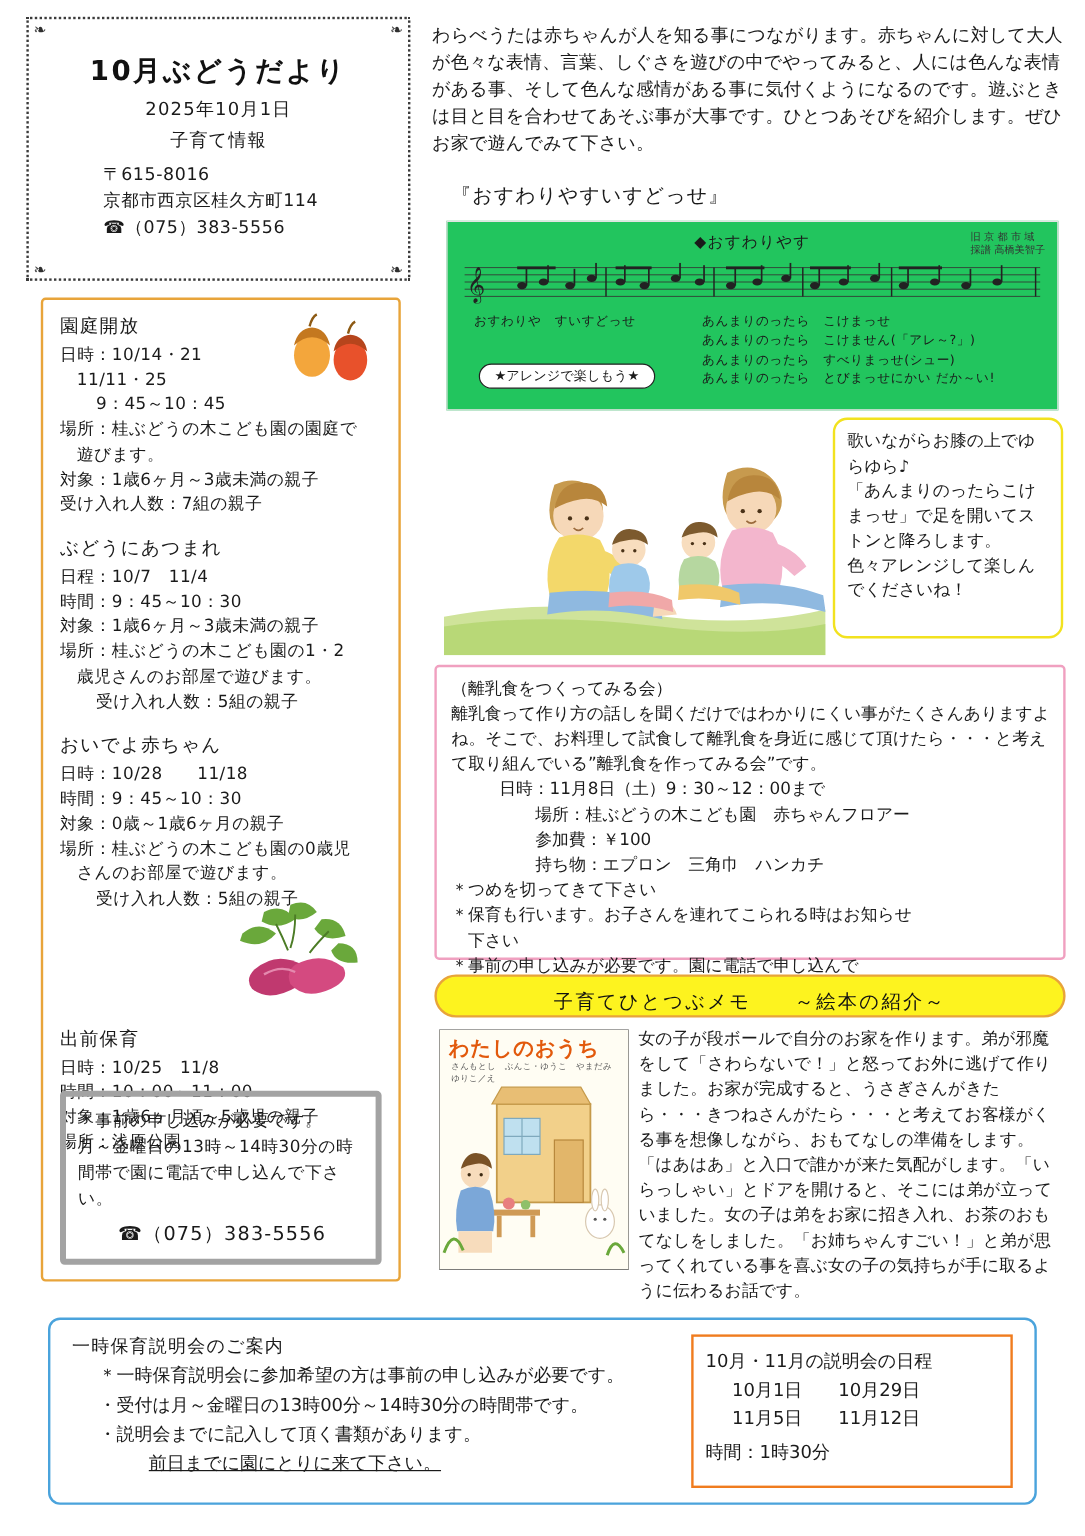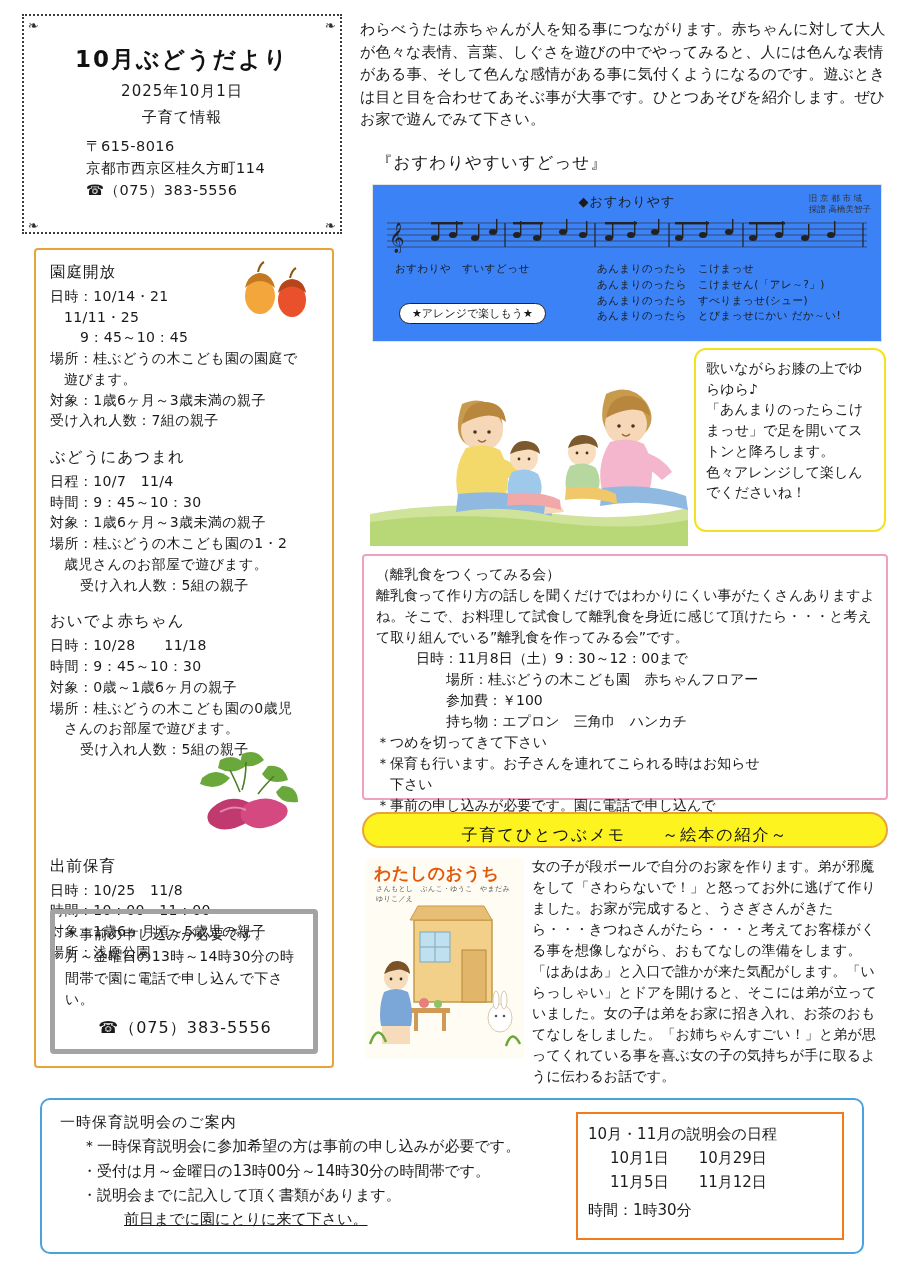--- a/index.html
+++ b/index.html
@@ -139,21 +139,21 @@
     letter-spacing: 1px;
   }
 
   
   .score {
     position: absolute;
     left: 372px;
     top: 184px;
     width: 510px;
     height: 158px;
-    background: #3b82f6;
+    background: #22c55e;
     border: 1px solid #e3e3e3;
     box-sizing: border-box;
     overflow: hidden;
   }
   .score-head {
     text-align: center;
     font-size: 13px;
     margin-top: 8px;
     letter-spacing: 1px;
   }
@@ -176,21 +176,21 @@
   .score-lyrics {
     position: absolute;
     left: 22px;
     top: 76px;
     font-size: 10.5px;
     letter-spacing: 0.5px;
     line-height: 1.5;
   }
   .score-lyrics2 {
     position: absolute;
-    left: 224px;
+    left: 212px;
     top: 76px;
     font-size: 10.5px;
     letter-spacing: 0.5px;
     line-height: 1.5;
   }
   .arrange-bubble {
     position: absolute;
     left: 26px;
     top: 118px;
     border: 1.4px solid #222;

